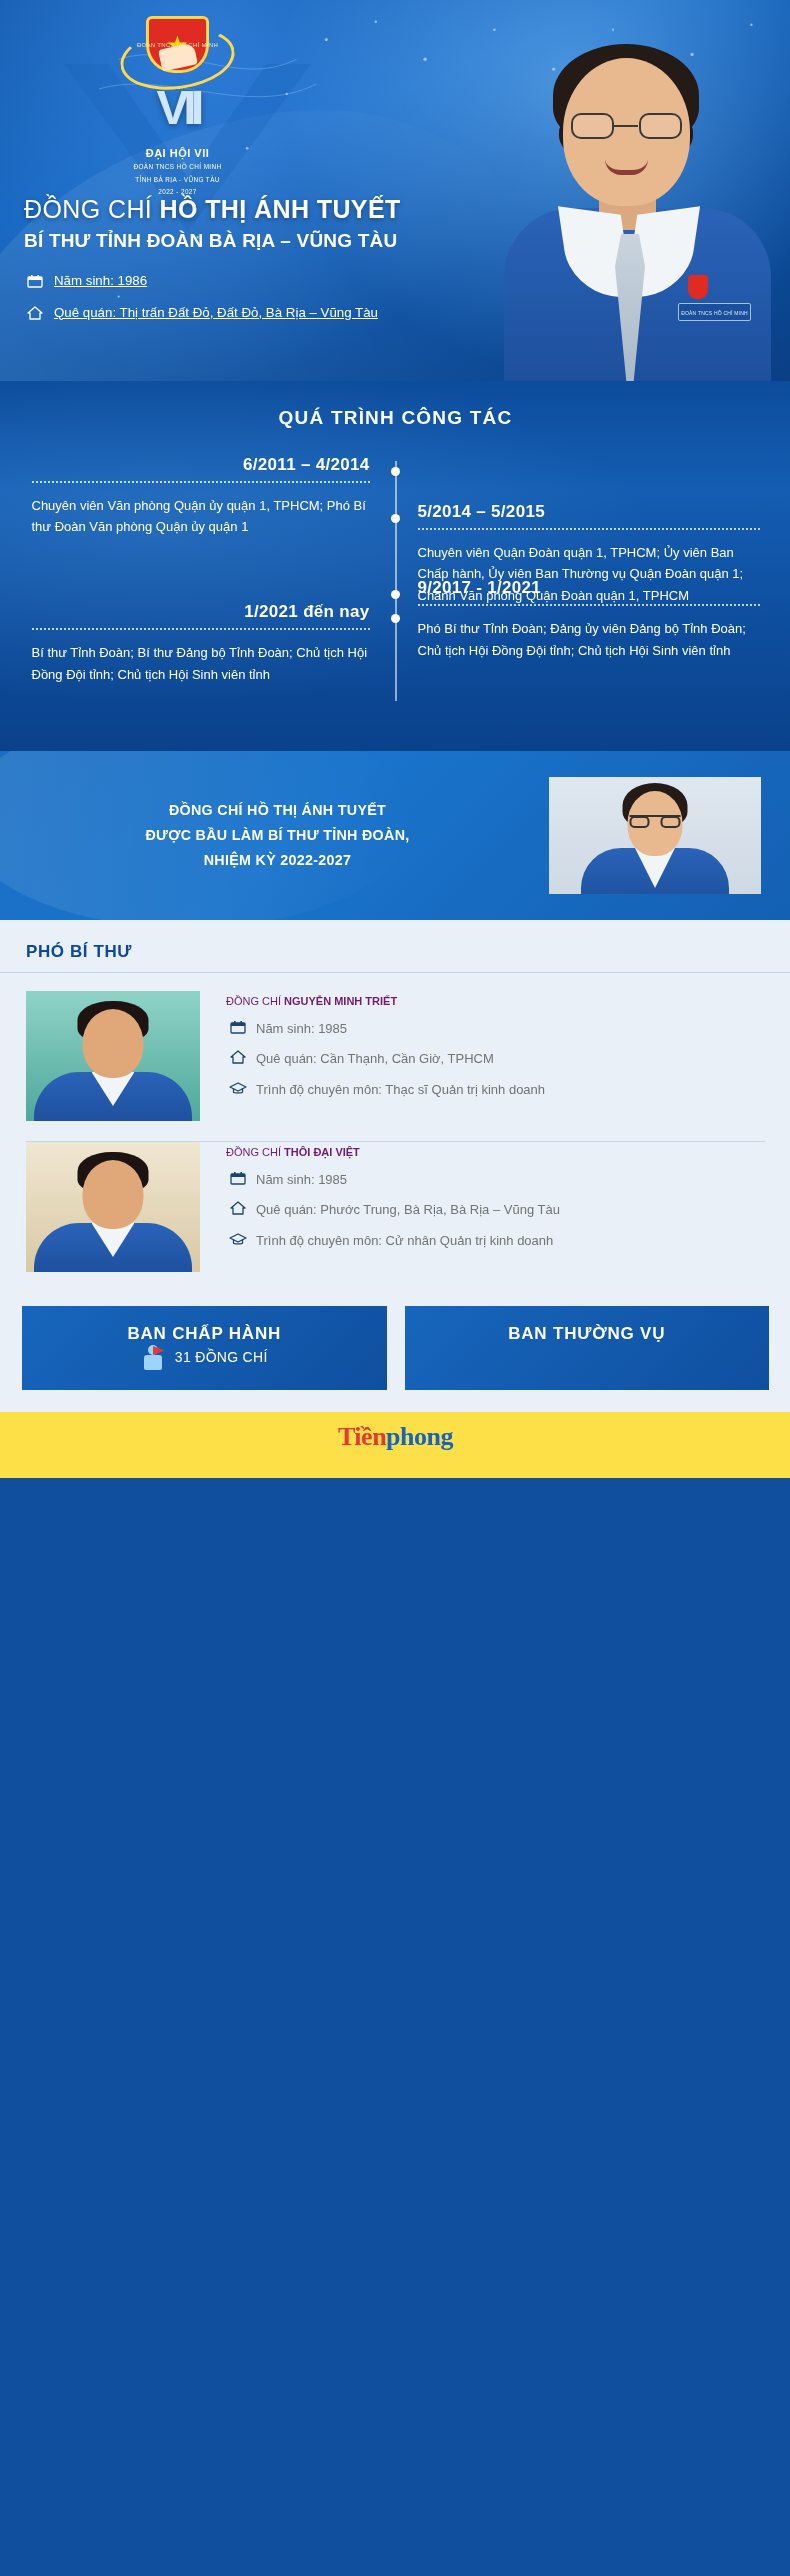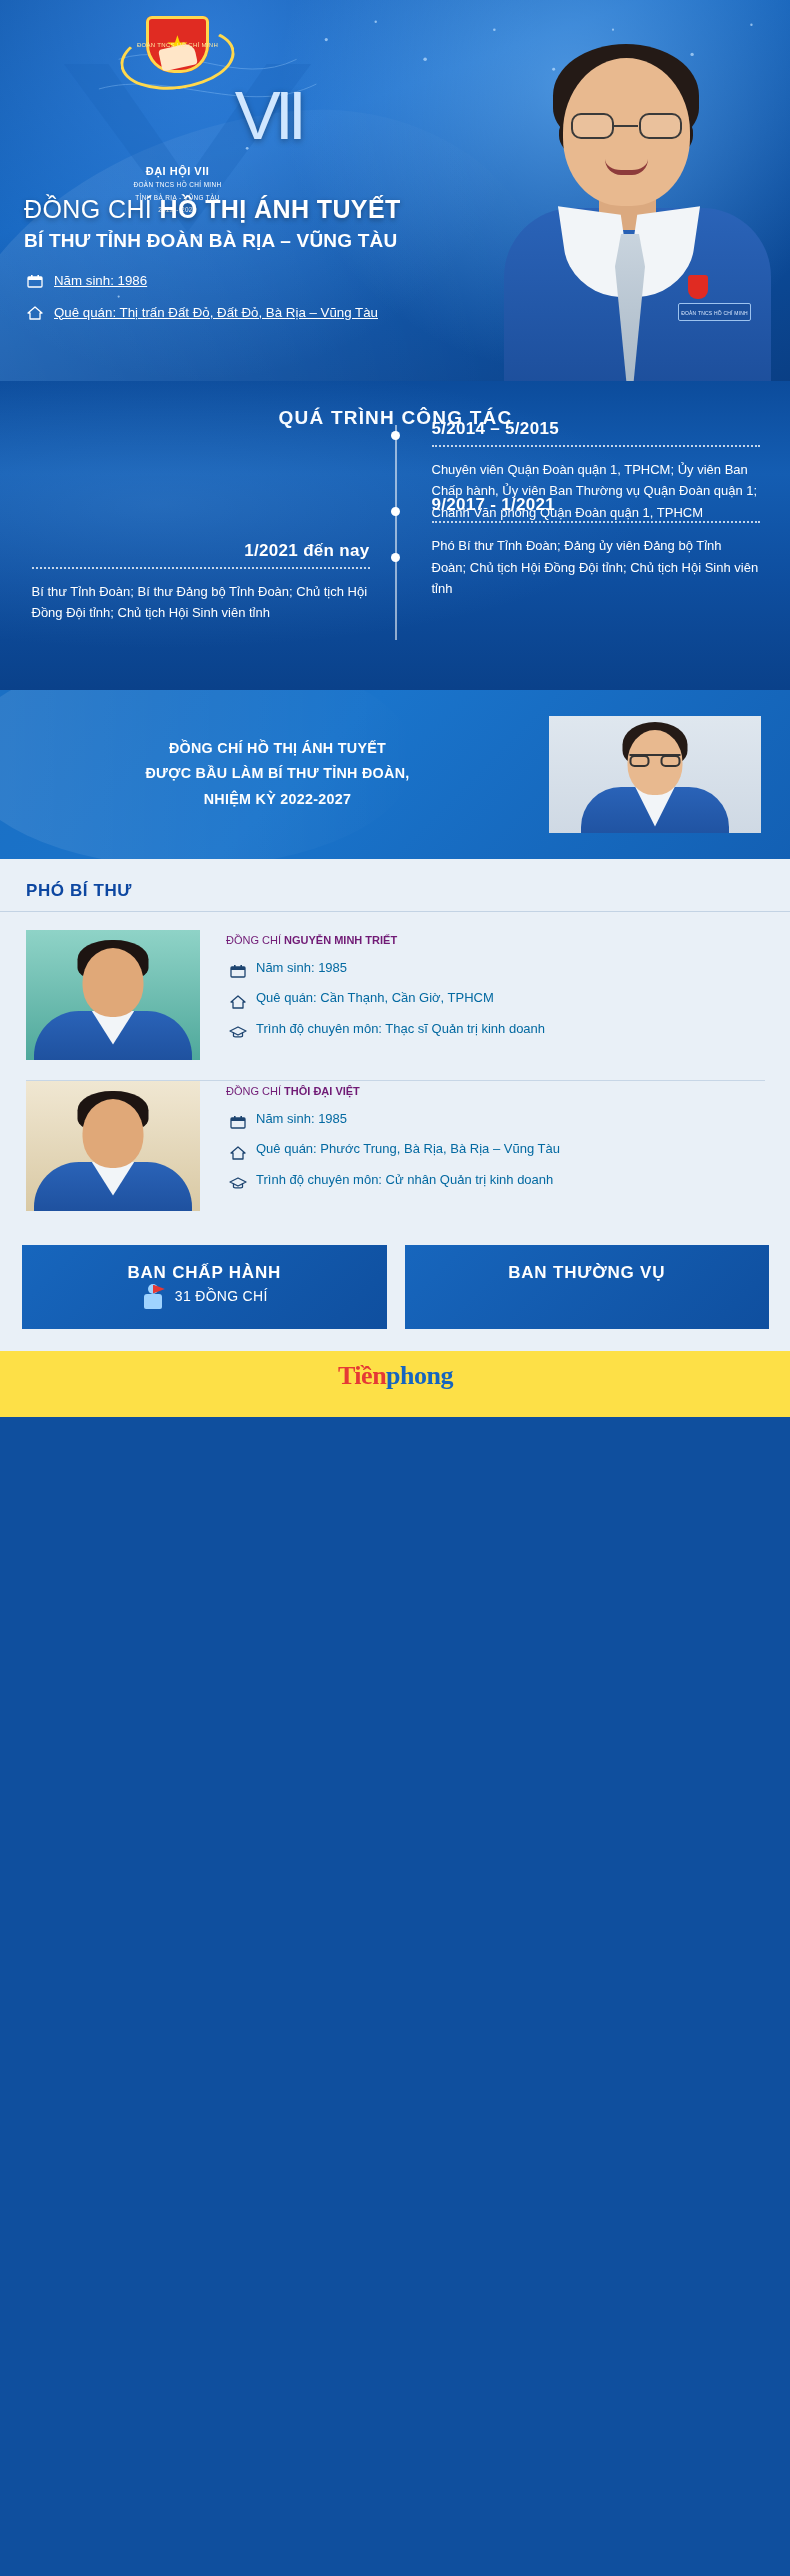--- a/index.html
+++ b/index.html
@@ -66,24 +66,23 @@
   }
   .emblem .ringtext {
     position:absolute; left:0; top: 26px; width: 115px;
     font-size: 6px; letter-spacing: 0.3px; color: #ffe9a0; text-align:center;
   }
   .emblem .hand {
     position:absolute; left: 40px; top: 30px; width: 36px; height: 22px;
     background: #ffe6c8; border-radius: 4px 10px 4px 4px; transform: rotate(-12deg);
   }
   .emblem .vlogo {
-    font-size: 69px; font-weight: normal; color: #cfe6ff;
+    font-size: 49px; font-weight: bold; color: #cfe6ff;
     letter-spacing: -6px; line-height: .9; margin-top: -4px;
     text-shadow: 0 2px 6px rgba(0,0,0,.35);
-    text-align: right;
   }
   .emblem .etitle { font-size: 11px; font-weight: bold; letter-spacing: 0.5px; margin-top: 18px; }
   .emblem .esub { font-size: 6.4px; letter-spacing: 0.4px; margin-top: 3px; line-height: 1.5; }
 
   .portrait {
     position: absolute; right: 0; top: 40px; width: 297px; height: 341px;
   }
   .portrait .head {
     position: absolute; left: 69px; top: 18px; width: 127px; height: 148px;
     background: #e8b98f; border-radius: 50% 50% 46% 46%;
@@ -181,21 +180,21 @@
   .tl-item { width: 50%; position: relative; }
   .tl-item .date {
     font-size: 17px; font-weight: bold; letter-spacing: 0.3px; margin-bottom: 6px;
   }
   .tl-item .dots {
     height: 1px; border-top: 2px dotted rgba(255,255,255,.75); margin-bottom: 12px;
   }
   .tl-item .body { font-size: 13px; line-height: 1.65; }
   .tl-item.left { padding-right: 26px; text-align: right; }
   .tl-item.left .body { text-align: left; }
-  .tl-item.right { padding-left: 36px; text-align: left; }
+  .tl-item.right { padding-left: 22px; text-align: left; }
   .tl-item .node {
     position: absolute; top: 12px; width: 9px; height: 9px; border-radius: 50%;
     background: #fff;
   }
   .tl-item.left .node { right: -4.4px; }
   .tl-item.right .node { left: -4.4px; }
   .spacer { height: 26px; }
 
   
   .elected {
@@ -239,21 +238,21 @@
   .dep-photo .bg { position: absolute; inset: 0; }
   .dep1 .bg { background: linear-gradient(180deg,#8fd3c7,#4fa89b); }
   .dep2 .bg { background: linear-gradient(180deg,#f0e7d2,#d9c9a4); }
   .dep-photo .head { position:absolute; left: 50%; transform: translateX(-50%); top: 18px; width: 61px; height: 69px; background: #e0a878; border-radius: 50% 50% 46% 46%; }
   .dep-photo .hair { position:absolute; left: 50%; transform: translateX(-50%); top: 10px; width: 71px; height: 40px; background: #1d1411; border-radius: 48% 48% 30% 30%; }
   .dep-photo .shirt { position:absolute; left: 50%; transform: translateX(-50%); top: 81px; width: 158px; height: 55px; background: linear-gradient(180deg,#2a63b8,#1d4f9c); border-radius: 45px 45px 0 0; }
   .dep-photo .collar { position:absolute; left: 50%; transform: translateX(-50%); top: 81px; width: 43px; height: 34px; background: #f2f5f8; clip-path: polygon(0 0,100% 0,50% 100%); }
   .dep-info { flex: 1; padding-top: 4px; }
   .dep-name { font-size: 11px; color: #701a75; margin-bottom: 12px; }
   .dep-name b { font-weight: bold; }
-  .dep-fact { display: flex; align-items: flex-end; margin-bottom: 11px; font-size: 13px; color: #0369a1; }
+  .dep-fact { display: flex; align-items: flex-start; margin-bottom: 11px; font-size: 13px; color: #737373; }
   .dep-fact .ic { width: 24px; flex: 0 0 24px; display:flex; align-items:center; justify-content:center; margin-right: 6px; position: relative; top: 1px; }
   .dep-fact .tx { line-height: 1.5; }
 
   
   .stats { background: #e9f0f7; padding: 8px 22px 22px; display: flex; gap: 18px; }
   .stat {
     flex: 1; background: linear-gradient(135deg,#1766bd,#0f4f9f);
     padding: 18px 10px 20px; text-align: center;
   }
   .stat .st-title { font-size: 17px; font-weight: bold; letter-spacing: 0.8px; color:#fff; }
@@ -368,20 +367,29 @@
       </div>
     </div>
   </div>
 
   <div class="career">
     <div class="career-title">QUÁ TRÌNH CÔNG TÁC</div>
 
     <div class="timeline">
       <div class="axis"></div>
 
+      <div class="tl-row">
+        <div class="tl-item left">
+          <div class="node"></div>
+          <div class="date">6/2011 – 4/2014</div>
+          <div class="dots"></div>
+          <div class="body">Chuyên viên Văn phòng Quận ủy quận 1, TPHCM; Phó Bí thư Đoàn Văn phòng Quận ủy quận 1</div>
+        </div>
+        <div class="tl-item right"></div>
+      </div>
 
       <div class="tl-row" style="margin-top:-36px">
         <div class="tl-item left"></div>
         <div class="tl-item right">
           <div class="node"></div>
           <div class="date">5/2014 – 5/2015</div>
           <div class="dots"></div>
           <div class="body">Chuyên viên Quận Đoàn quận 1, TPHCM; Ủy viên Ban Chấp hành, Ủy viên Ban Thường vụ Quận Đoàn quận 1; Chánh Văn phòng Quận Đoàn quận 1, TPHCM</div>
         </div>
       </div>

